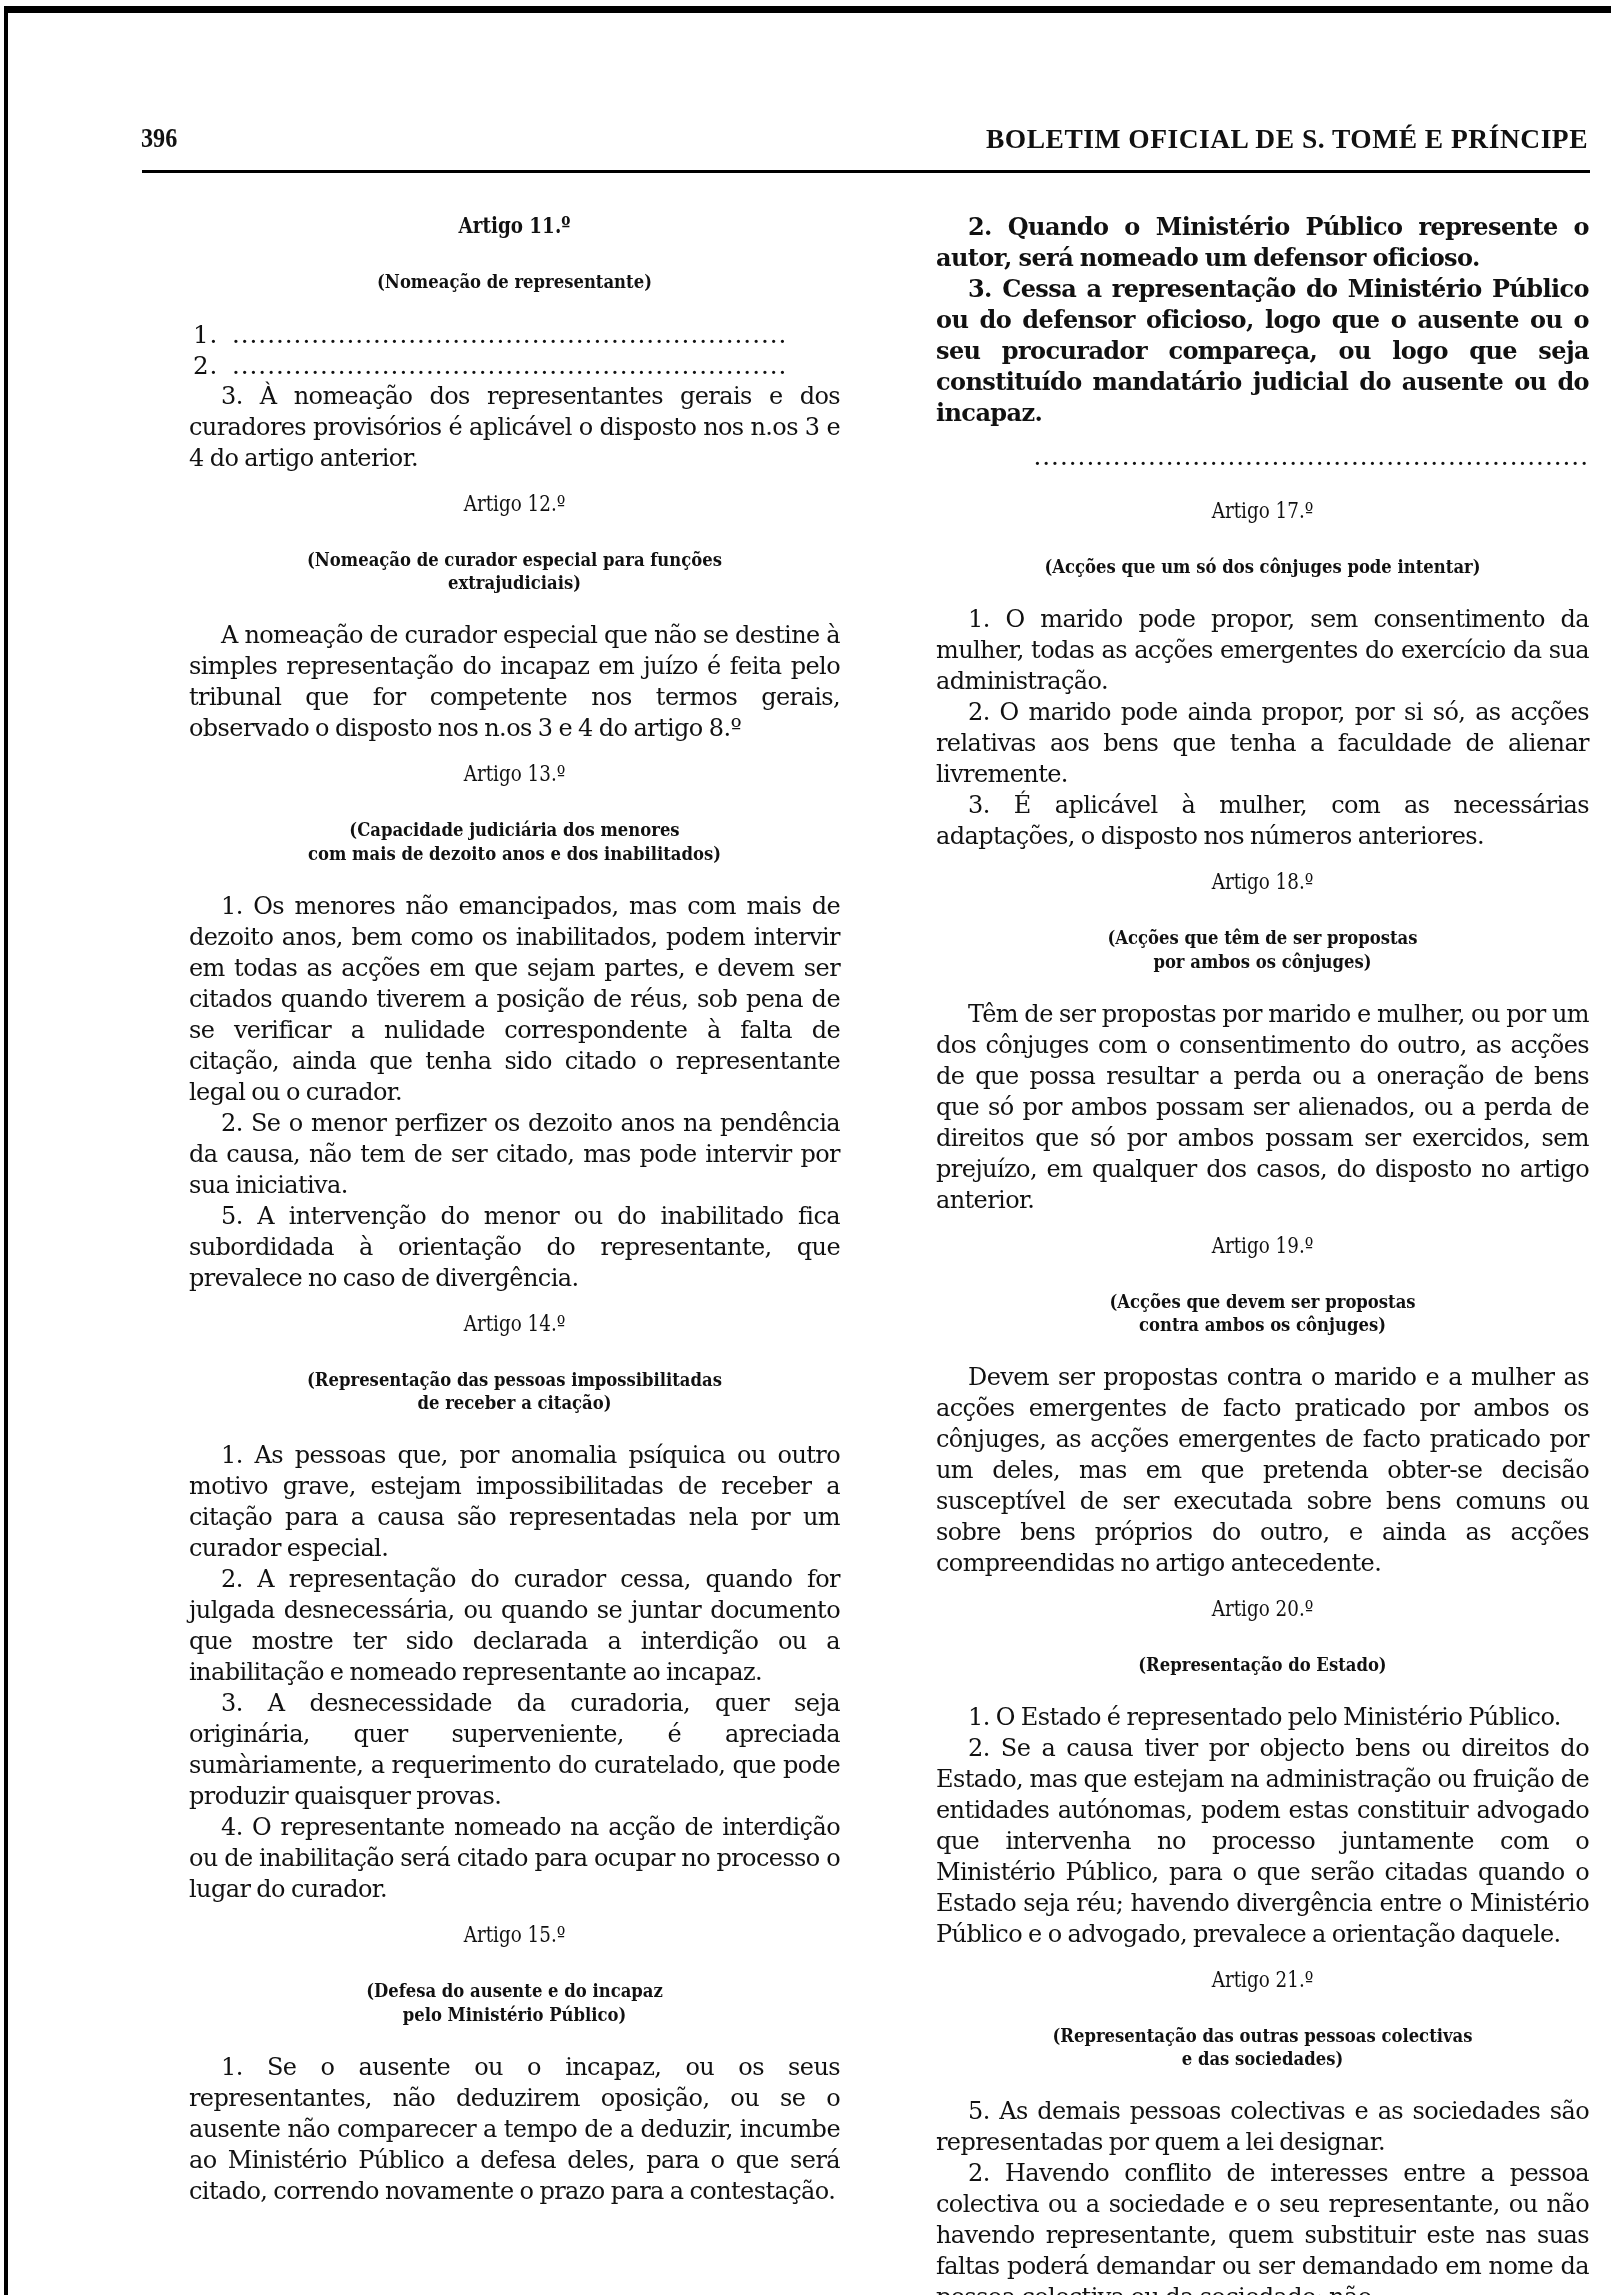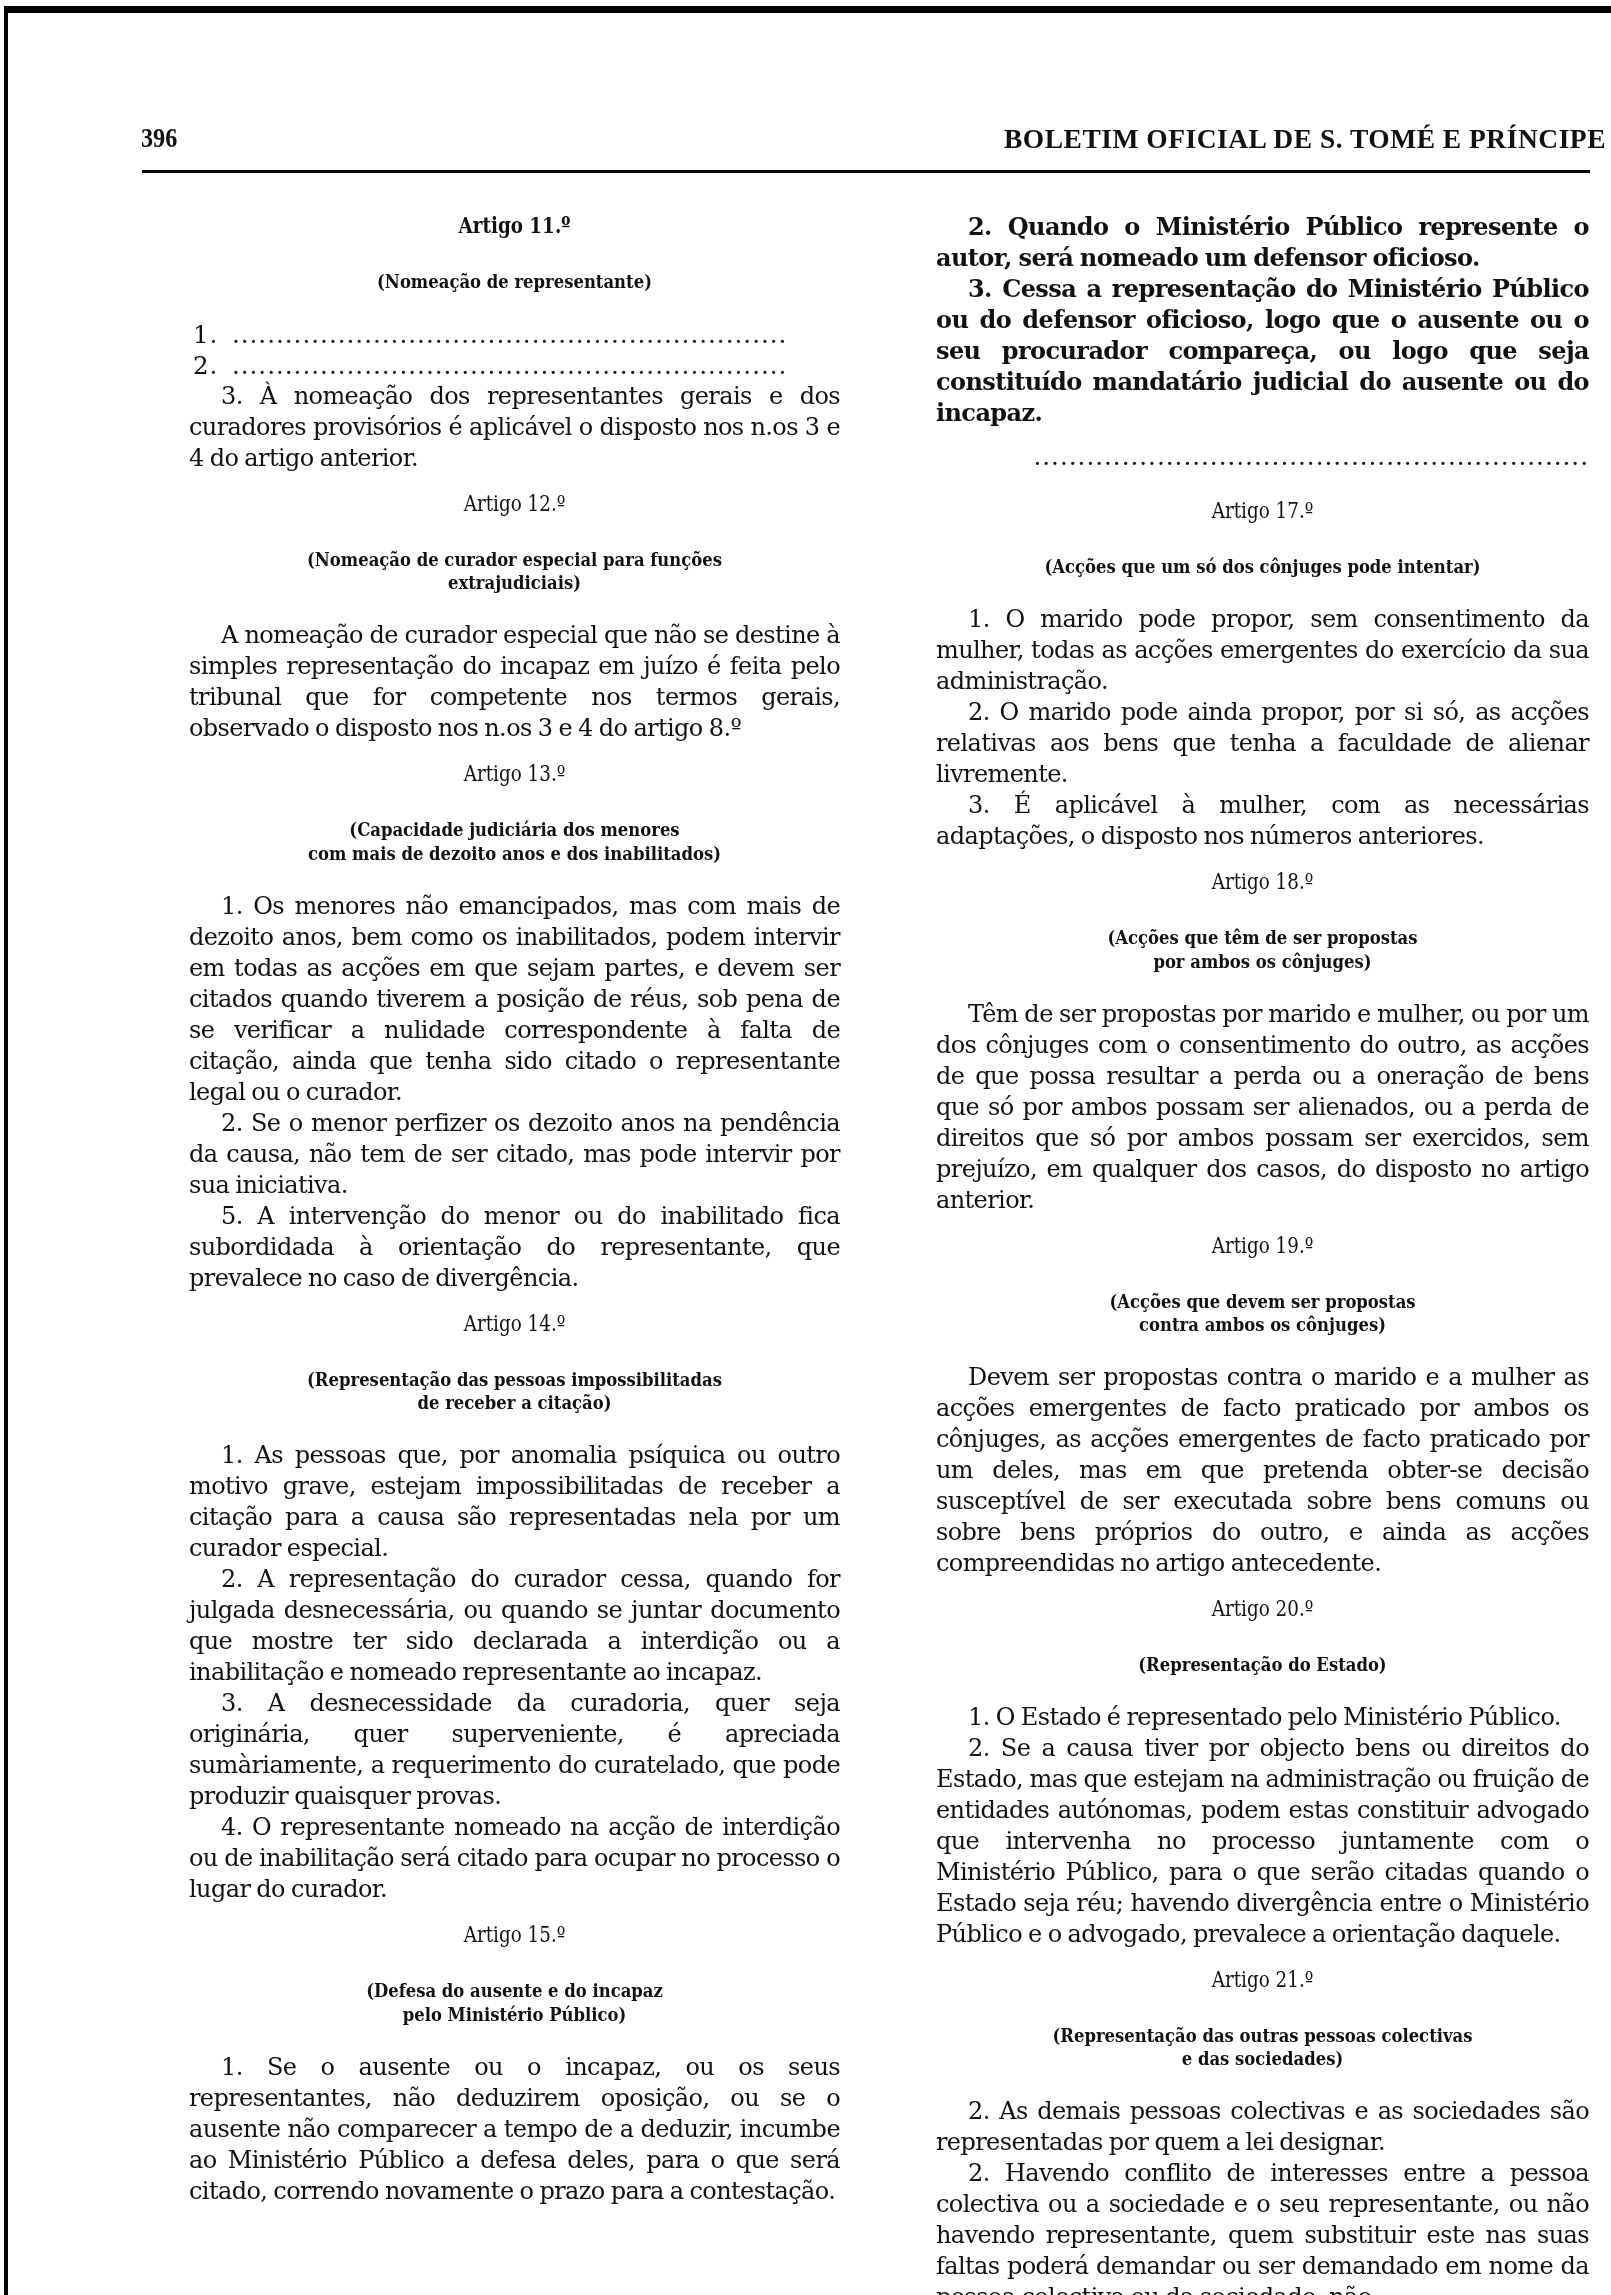--- a/index.html
+++ b/index.html
@@ -4,21 +4,21 @@
 <style>
   html, body { margin: 0; padding: 0; background: #ffffff; }
   body {
     width: 1612px; height: 2295px; position: relative; overflow: hidden;
     font-family: "DejaVu Serif", "Liberation Serif", serif;
     color: #111111;
   }
   .frame-top { position: absolute; left: 3.9px; top: 5.9px; width: 1608px; height: 6.9px; background: #000; }
   .frame-left { position: absolute; left: 3.9px; top: 5.9px; width: 4.4px; height: 2290px; background: #000; }
   .page-number { position: absolute; left: 141px; top: 122px; font-size: 27.5px; font-weight: bold; font-family: "Liberation Serif", serif; transform: scaleX(0.88); transform-origin: left; letter-spacing: 0; }
-  .journal-title { position: absolute; right: 6px; top: 123px; font-size: 27.5px; font-weight: bold; font-family: "Liberation Serif", serif; letter-spacing: 0.5px; }
+  .journal-title { position: absolute; right: 24px; top: 123px; font-size: 27.5px; font-weight: bold; font-family: "Liberation Serif", serif; letter-spacing: 0.5px; }
   .header-rule { position: absolute; left: 142px; top: 170px; width: 1448px; height: 3.4px; background: #000; }
   .column { position: absolute; top: 211px; }
   .col-left { left: 189px; width: 651px; }
   .col-right { left: 936px; width: 653px; }
   .article-label { text-align: center; font-size: 21.6px; line-height: 29.5px; margin-top: 14.7px; margin-bottom: 29.5px; transform: scaleX(0.85); }
   .article-label.bold { font-weight: bold; }
   .article-heading { text-align: center; font-size: 18.7px; line-height: 23.6px; font-weight: bold; margin-bottom: 25.5px; transform: scaleX(0.88); }
   .para { font-size: 24px; line-height: 31px; text-align: justify; text-indent: 32px; margin: 0; letter-spacing: -0.6px; word-spacing: -1px; }
   .para.bold-ish { font-weight: bold; }
   .dots { font-size: 24.6px; line-height: 31px; letter-spacing: 1px; overflow: hidden; white-space: nowrap; }
@@ -133,18 +133,18 @@
     <p class="para">1. O Estado é representado pelo Ministério Público.</p>
     <p class="para">2. Se a causa tiver por objecto bens ou direitos do Estado, mas que estejam na administração ou fruição de entidades autónomas, podem estas constituir advogado que intervenha no processo juntamente com o Ministério Público, para o que serão citadas quando o Estado seja réu; havendo divergência entre o Ministério Público e o advogado, prevalece a orientação daquele.</p>
   </section>
 
   <section class="article">
     <div class="article-label">Artigo 21.º</div>
     <div class="article-heading">
       <div>(Representação das outras pessoas colectivas</div>
       <div>e das sociedades)</div>
     </div>
-    <p class="para">2. As demais pessoas colectivas e as sociedades são representadas por quem a lei designar.</p>
+    <p class="para">5. As demais pessoas colectivas e as sociedades são representadas por quem a lei designar.</p>
     <p class="para">2. Havendo conflito de interesses entre a pessoa colectiva ou a sociedade e o seu representante, ou não havendo representante, quem substituir este nas suas faltas poderá demandar ou ser demandado em nome da pessoa colectiva ou da sociedade; não</p>
   </section>
 
 </div>
 
 
 </body></html>

